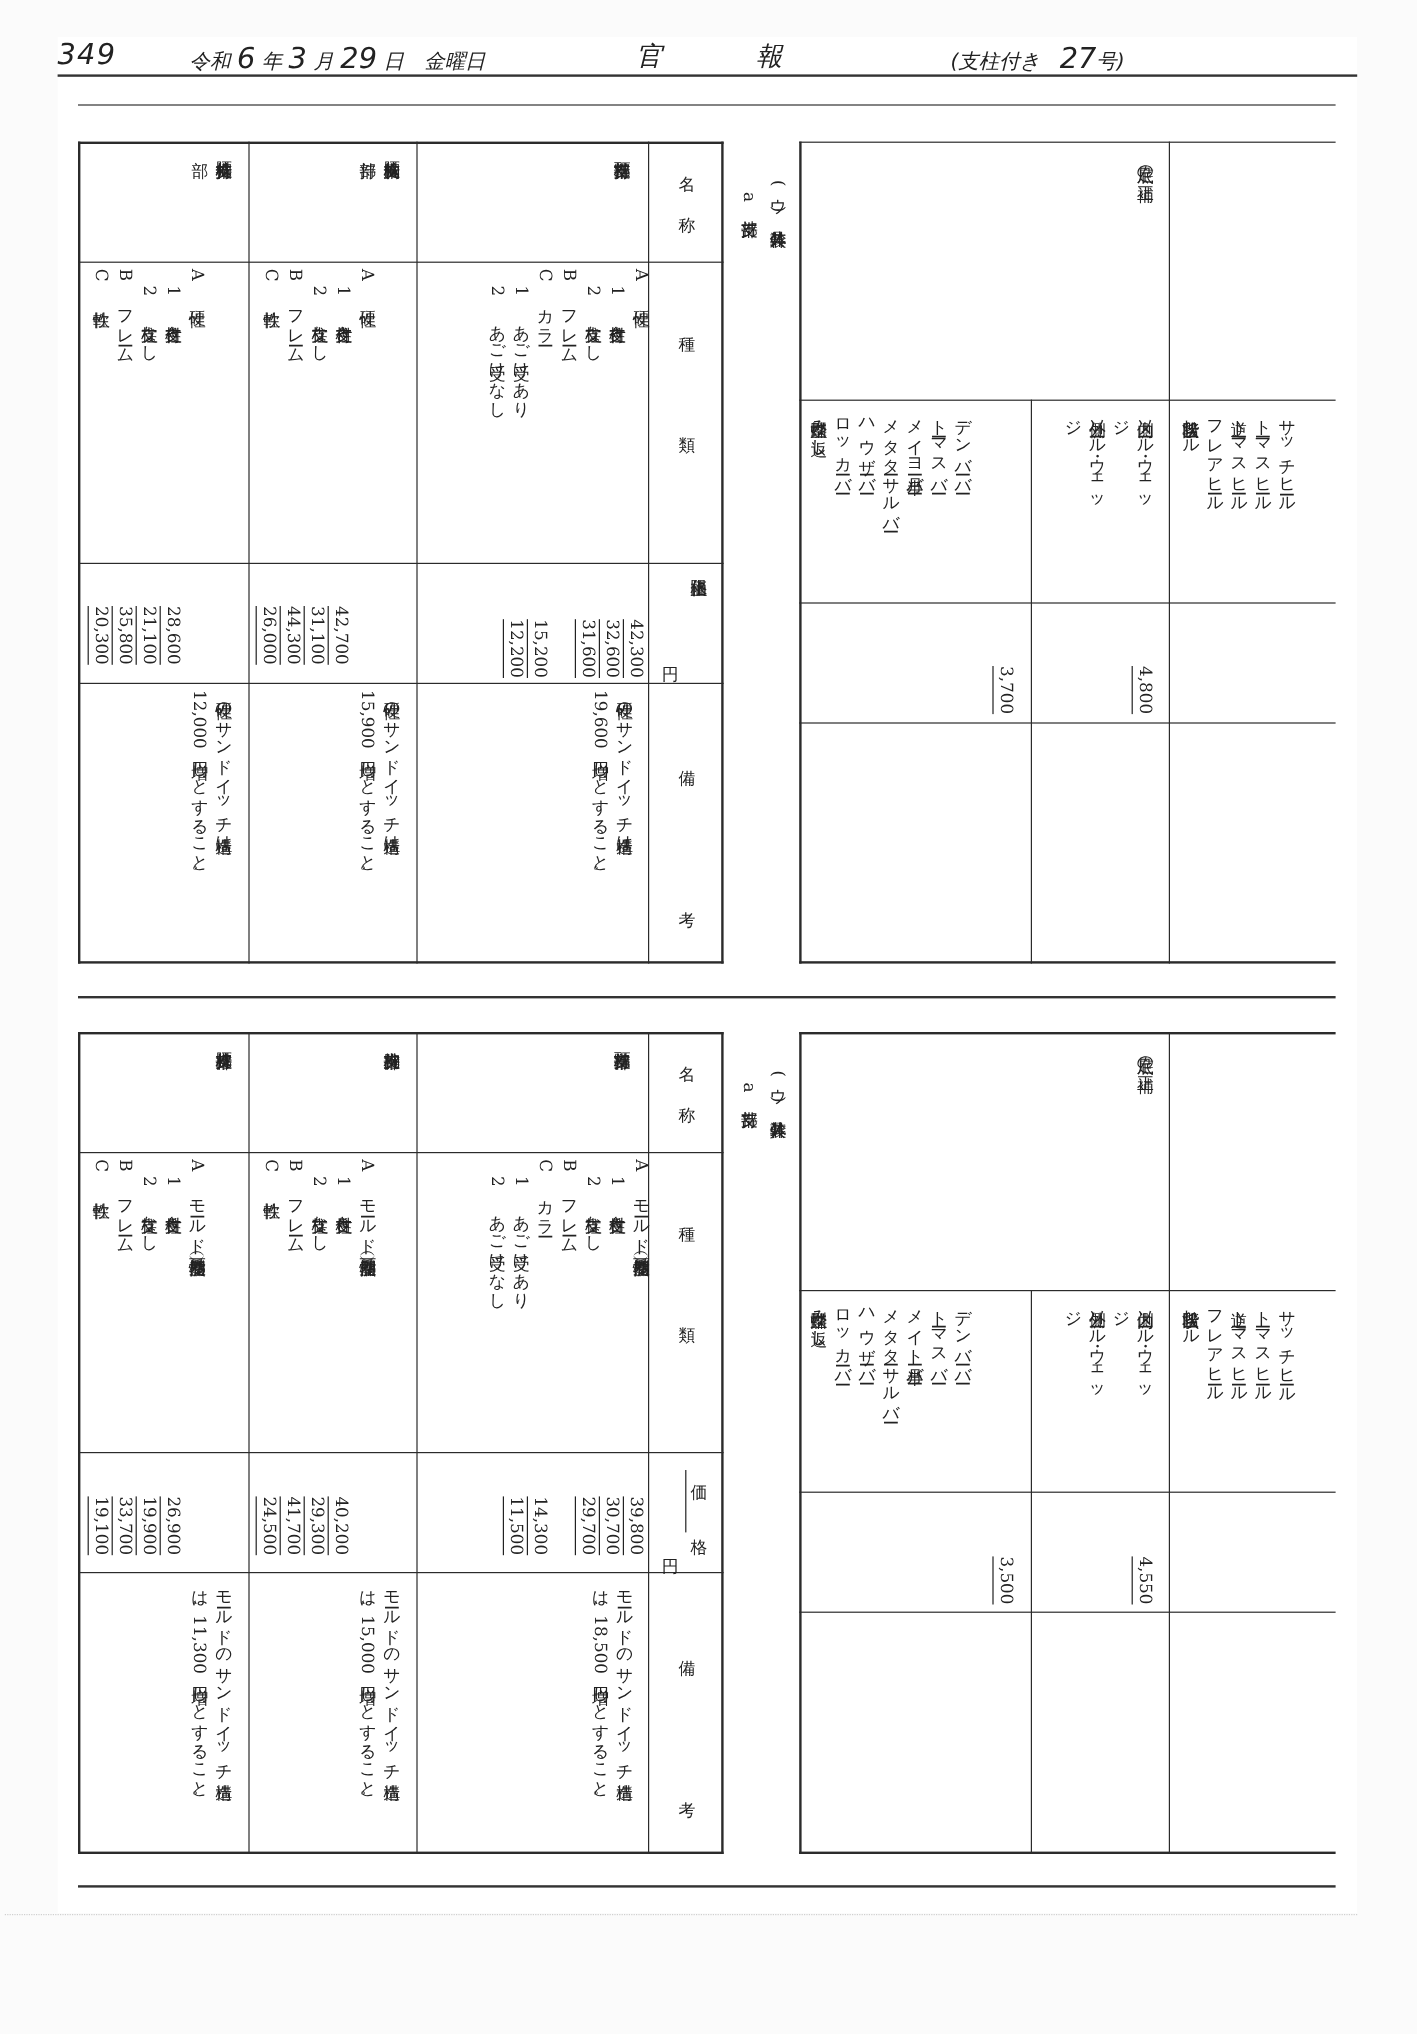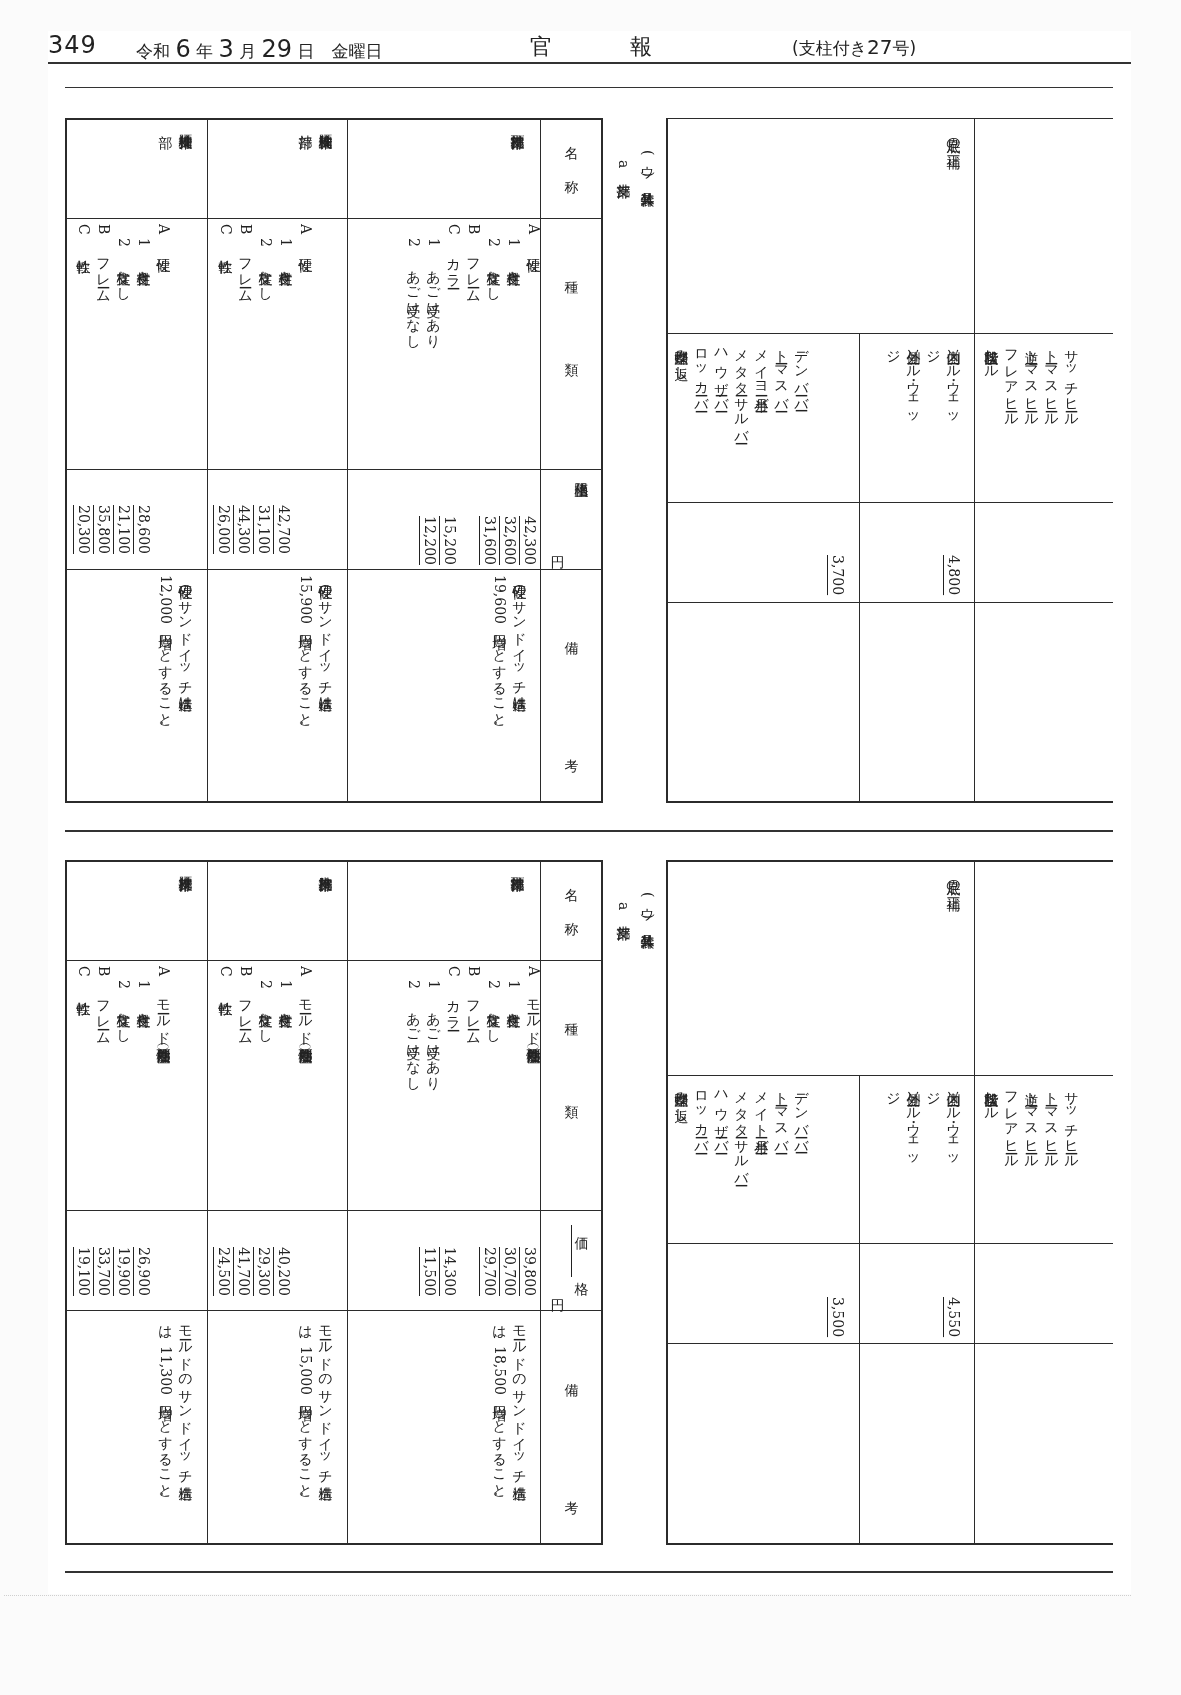--- a/index.html
+++ b/index.html
@@ -11,29 +11,29 @@
   }
   .page {
     position: absolute; left: 48px; top: 31px; width: 1083px; height: 1563px;
     background: #ffffff;
   }
   .page-bottom-dash {
     position: absolute; left: 4px; top: 1595px; width: 1127px; height: 0;
     border-top: 1px dotted #cfcfcf;
   }
   
-  .hdr { position: absolute; top: 31px; left: 48px; width: 1083px; height: 32px; }
+  .hdr { position: absolute; top: 31px; left: 48px; width: 1083px; height: 32px; font-style: italic; }
   .hdr span { position: absolute; top: 0; white-space: nowrap; }
   .hdr .pno { left: 0; font-family: "DejaVu Sans", sans-serif; font-size: 24px; top: 0px; letter-spacing: 1px; }
-  .hdr .date { left: 88px; font-size: 17px; top: 4px; font-family: "DejaVu Sans", sans-serif; }
+  .hdr .date { left: 110px; font-size: 17px; top: 4px; font-family: "DejaVu Sans", sans-serif; }
   .hdr .date b { font-weight: normal; font-size: 24px; }
   .hdr .title1 { left: 482px; font-size: 22px; top: 1px; }
   .hdr .title2 { left: 582px; font-size: 22px; top: 1px; }
   .hdr .issue { left: 744px; font-size: 17px; top: 4px; font-family: "DejaVu Sans", sans-serif; }
-  .hdr .issue b { font-weight: normal; font-size: 20px; }
+  .hdr .issue b { font-weight: normal; font-size: 24px; margin-left: 16px; }
   .rule { position: absolute; background: #333; }
 
   
   .vt {
     writing-mode: vertical-rl; text-orientation: mixed;
     font-size: 14px; line-height: 20px; white-space: pre;
     position: absolute;
   }
   .ul { text-decoration: underline; text-underline-offset: 2px; }
   .tbl-line { position: absolute; background: #2b2b2b; }

